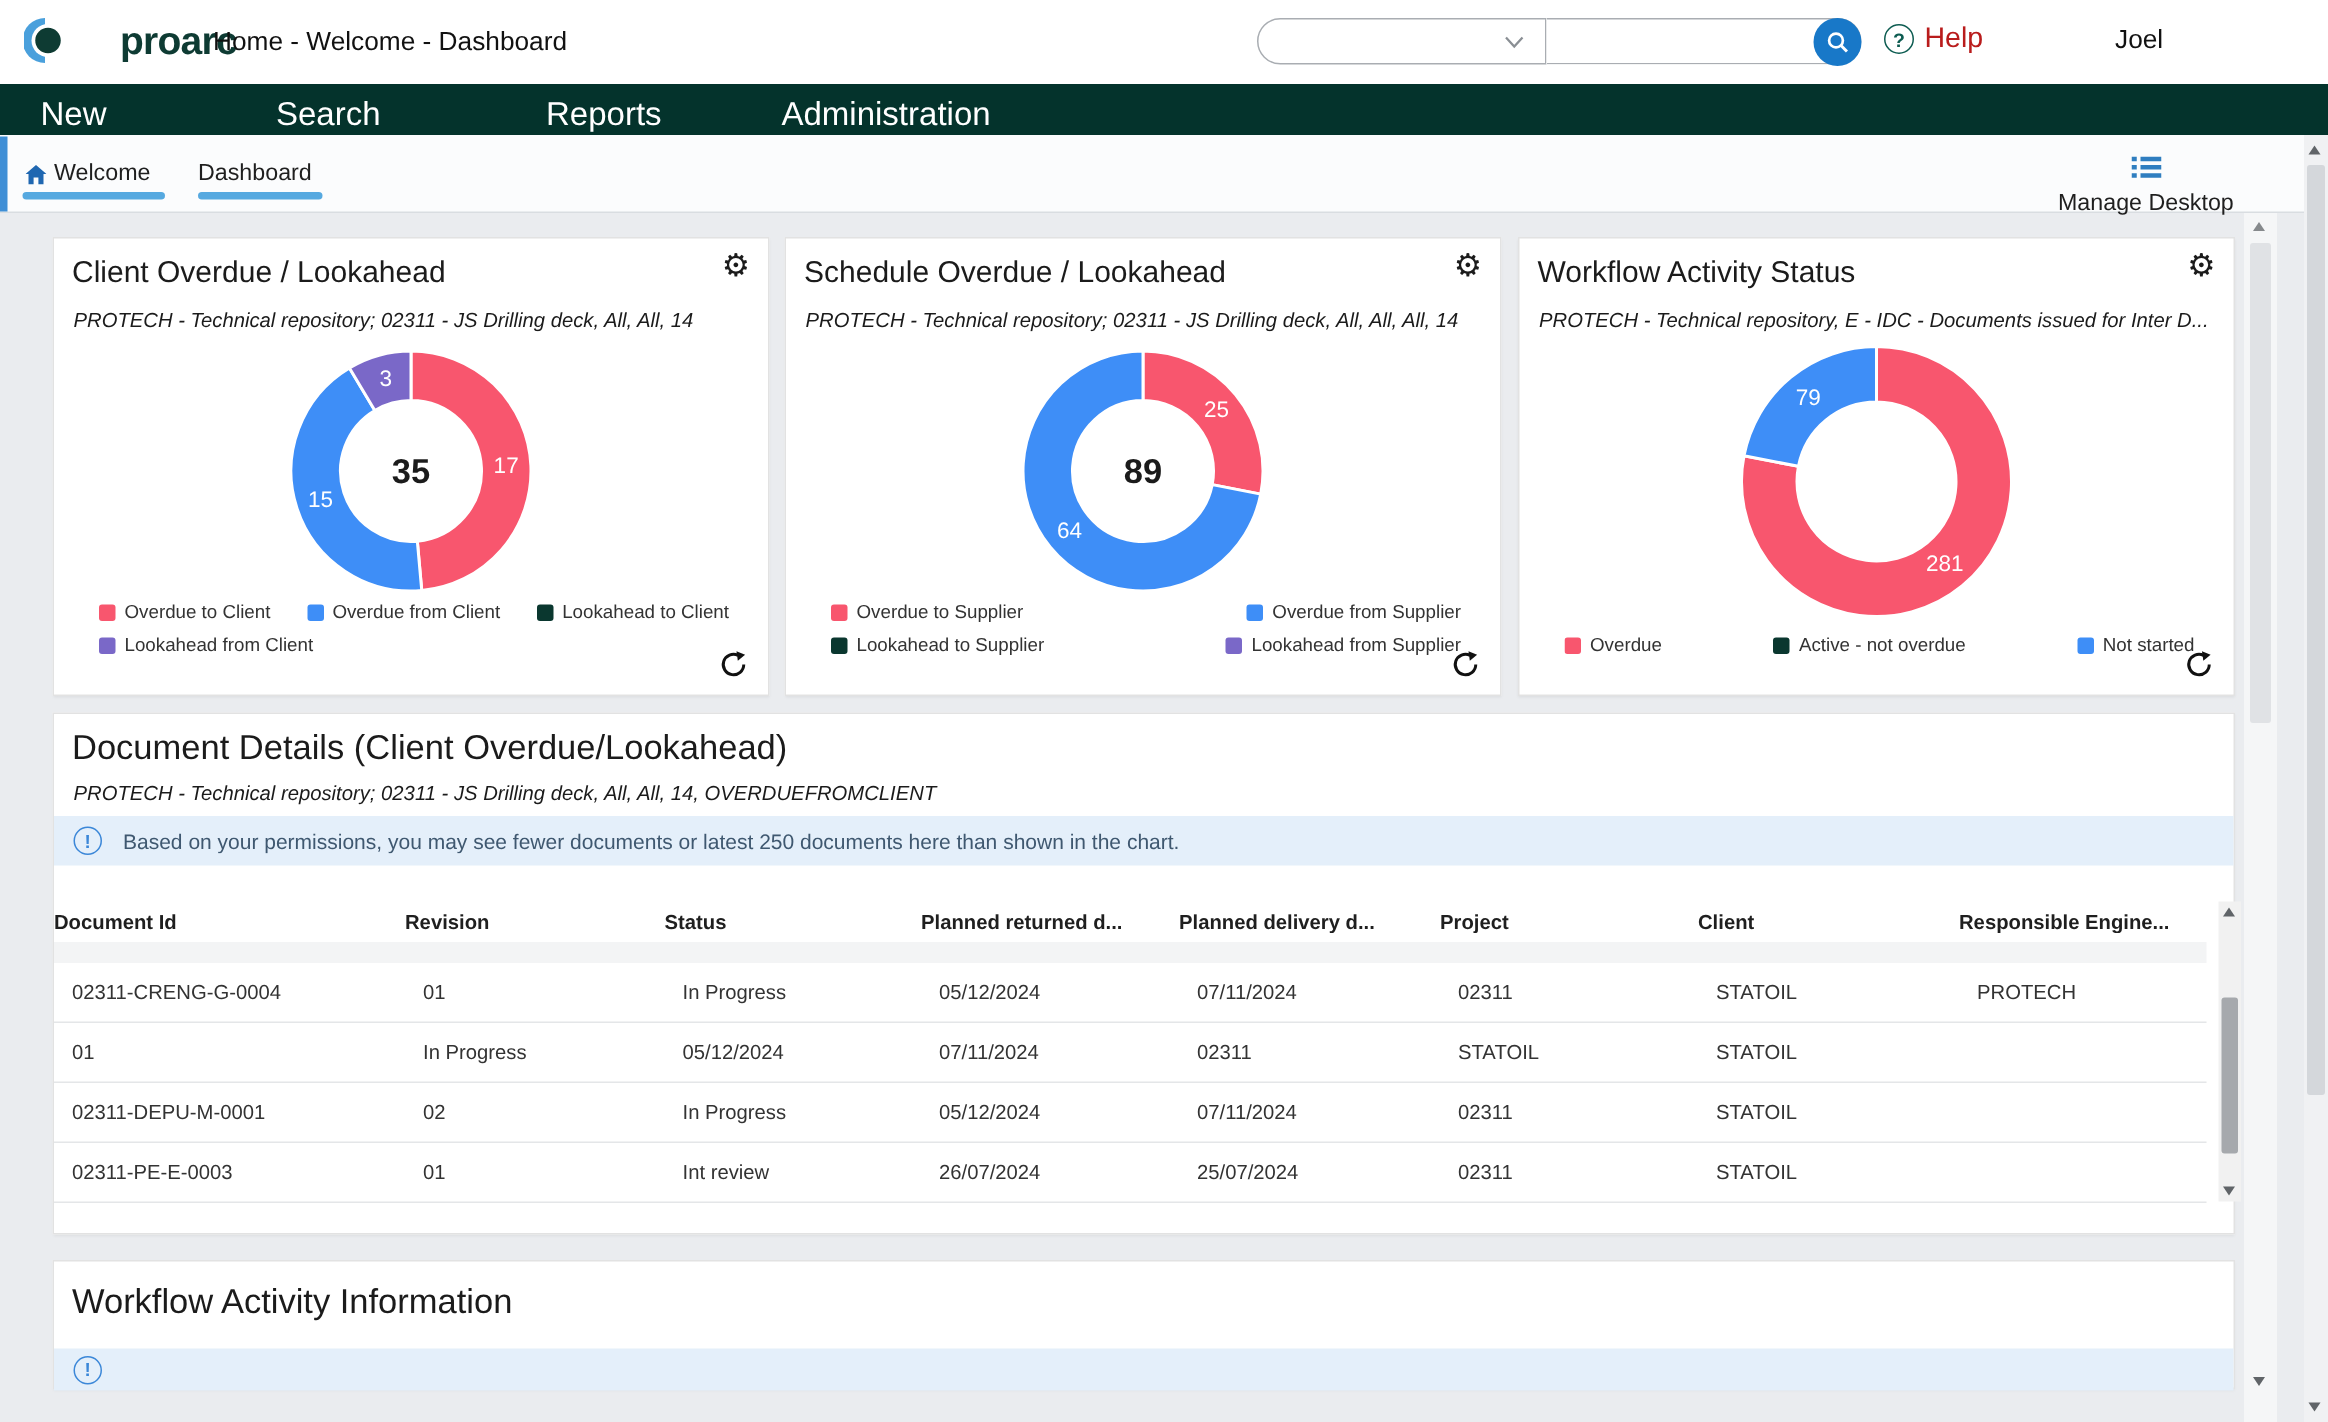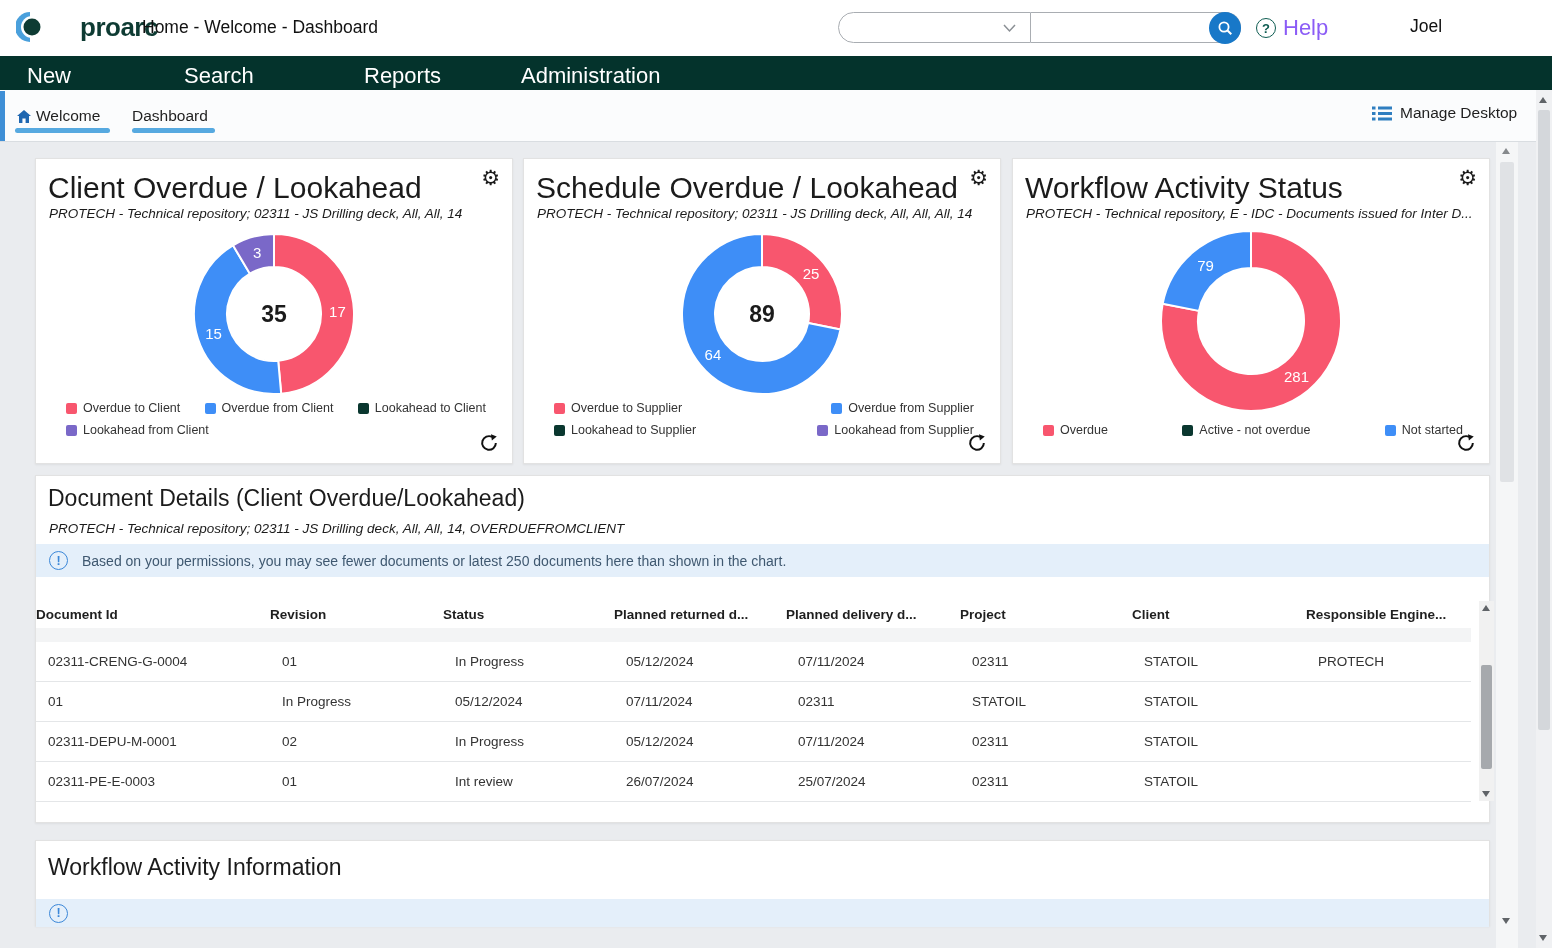--- a/index.html
+++ b/index.html
@@ -12,37 +12,37 @@
   .logo-text{font-size:26px;font-weight:bold;color:#0e3b33;letter-spacing:-0.5px;margin-left:28px;}
   .breadcrumb{position:absolute;left:142px;top:17px;font-size:17.5px;color:#111;}
   .search-wrap{position:absolute;left:838px;top:12px;height:31px;display:flex;}
   .search-select{width:193px;height:31px;border:1px solid #a9adb2;border-radius:16px 0 0 16px;background:#fff;position:relative;cursor:pointer;box-sizing:border-box;}
   .search-select .chev{position:absolute;right:14px;top:11px;}
   .search-box{width:210px;height:31px;border:1px solid #a9adb2;border-left:none;border-radius:0 16px 16px 0;position:relative;box-sizing:border-box;background:#fff;}
   .search-box input{position:absolute;left:10px;top:3px;width:160px;height:23px;border:none;outline:none;font-size:14px;background:transparent;}
   .search-btn{position:absolute;right:-1px;top:-1px;width:32px;height:32px;border-radius:50%;background:#1878c8;border:none;display:flex;align-items:center;justify-content:center;cursor:pointer;padding:0;}
   .help-wrap{position:absolute;left:1256px;top:15px;display:flex;align-items:center;gap:7px;cursor:pointer;}
   .help-circle{width:20px;height:20px;border:1.7px solid #0d5c51;border-radius:50%;color:#0d5c51;font-size:13px;font-weight:bold;display:flex;align-items:center;justify-content:center;box-sizing:border-box;}
-  .help-label{font-size:22px;color:#8b5cf6;}
+  .help-label{font-size:19px;color:#b91c1c;}
   .user-name{position:absolute;left:1410px;top:16px;font-size:17.5px;color:#111;cursor:pointer;}
 
   
   .nav-bar{position:absolute;left:0;top:56px;width:1552px;height:34px;background:#04332c;}
   .nav-item{position:absolute;top:7px;color:#fff;font-size:22px;cursor:pointer;}
 
   
   .tab-row{position:absolute;left:0;top:90px;width:1552px;height:52px;background:#fbfcfd;border-bottom:1px solid #d9dde1;box-sizing:border-box;}
   .tab-accent{position:absolute;left:0;top:1px;width:5px;height:50px;background:#3f8fd6;}
   .tab{position:absolute;top:17px;font-size:15.5px;color:#1f1f1f;cursor:pointer;display:flex;align-items:center;gap:5px;}
   .tab-underline{position:absolute;top:38px;height:5px;border-radius:3px;background:#56a9e0;}
-  .manage-desktop{position:absolute;left:1372px;top:14px;display:flex;align-items:center;gap:8px;font-size:15.5px;color:#1f1f1f;cursor:pointer;}
+  .manage-desktop{position:absolute;left:1372px;top:14px;display:flex;align-items:center;gap:8px;font-size:15.5px;color:#1f1f1f;cursor:pointer;flex-direction:column;}
 
   
   .chart-card{position:absolute;top:158px;width:478px;height:306px;background:#fff;border:1px solid #e2e2e2;box-sizing:border-box;box-shadow:0 1px 2px rgba(0,0,0,.06);}
-  .card-title{position:absolute;left:12px;top:12px;margin:0;font-size:30px;font-weight:400;color:#1b1b1b;white-space:nowrap;}
+  .card-title{position:absolute;left:12px;top:12px;margin:0;font-size:20px;font-weight:400;color:#1b1b1b;white-space:nowrap;}
   .card-subtitle{position:absolute;left:13px;top:47px;font-size:13.5px;font-style:italic;color:#1b1b1b;white-space:nowrap;overflow:hidden;max-width:452px;}
   .gear-btn{position:absolute;right:10px;top:6px;border:none;background:transparent;font-size:21px;line-height:1;color:#1b1b1b;cursor:pointer;padding:2px;}
   .donut-host{position:absolute;left:50%;transform:translateX(-50%);}
   .donut-host svg text{font-family:"Liberation Sans",sans-serif;}
   .legend{position:absolute;left:30px;right:26px;top:241px;height:38px;display:flex;flex-wrap:wrap;column-gap:12px;row-gap:6px;align-content:flex-end;overflow:hidden;justify-content:space-between;}
   .legend-item{display:flex;align-items:center;gap:6px;font-size:12.5px;color:#333;height:16px;cursor:pointer;white-space:nowrap;}
   .swatch{display:inline-block;width:11px;height:11px;border-radius:2px;flex:none;}
   .refresh-btn{position:absolute;right:12px;bottom:6px;border:none;background:transparent;cursor:pointer;padding:2px;}
 
   

